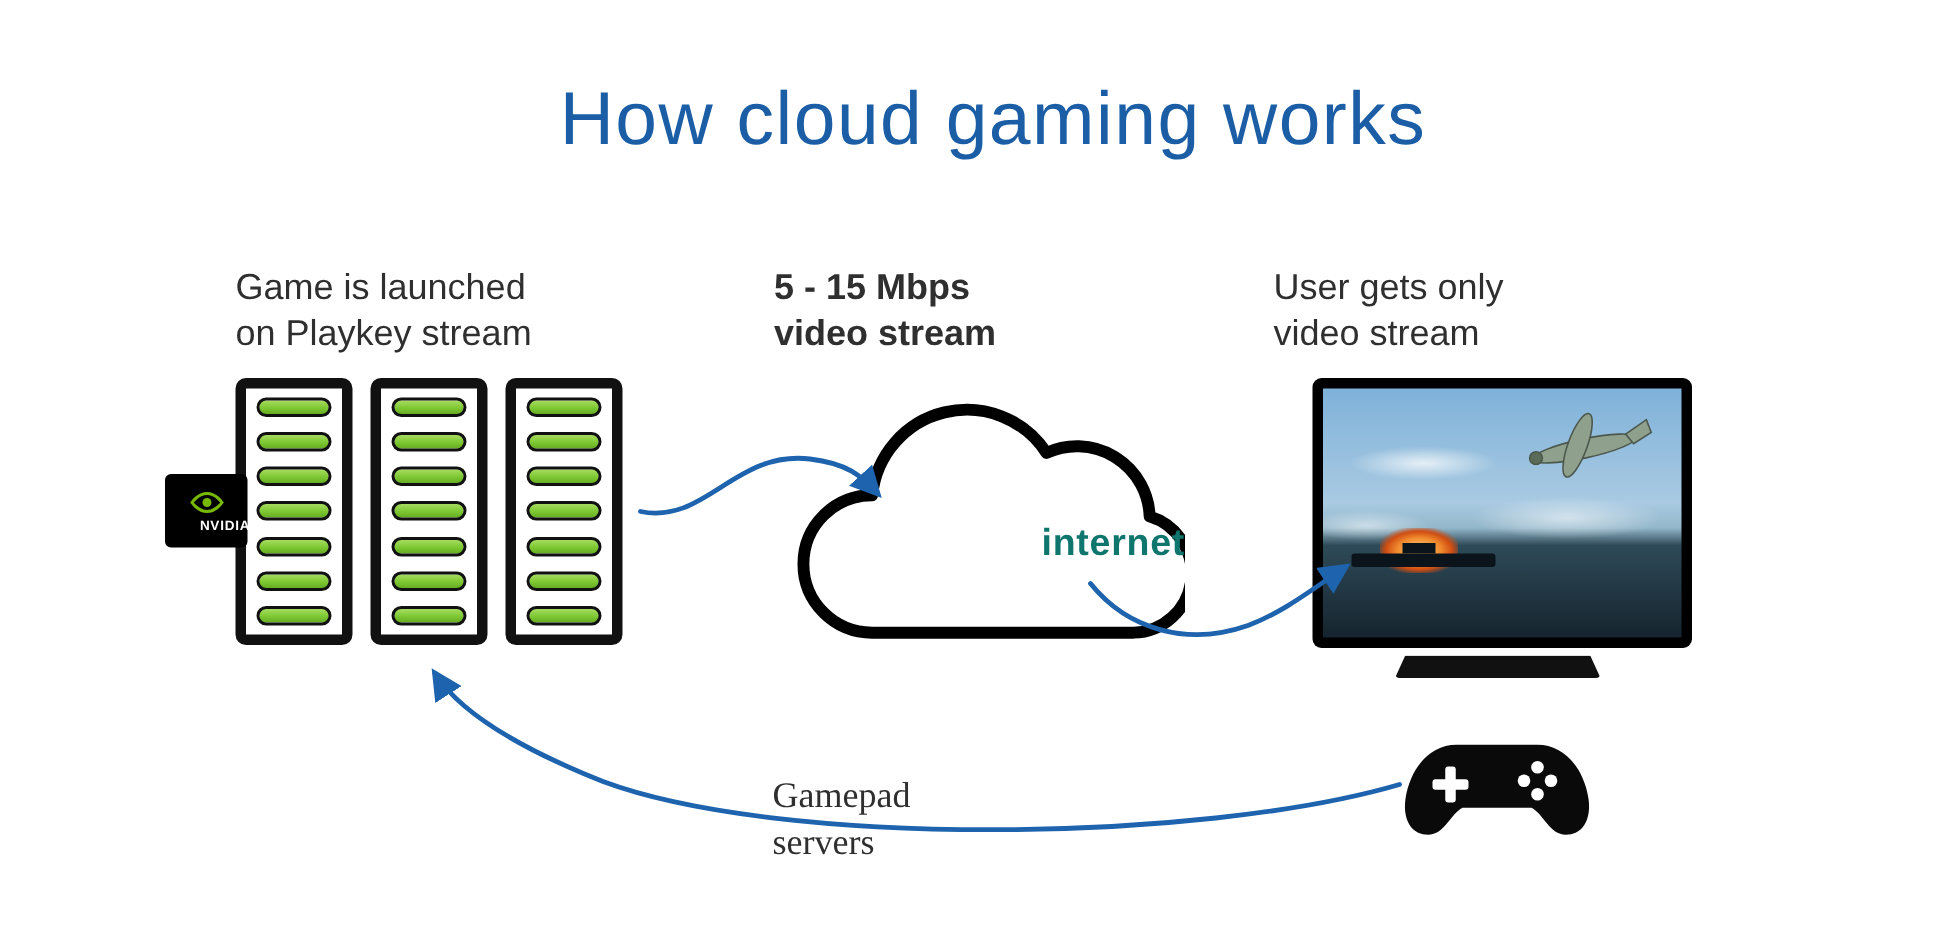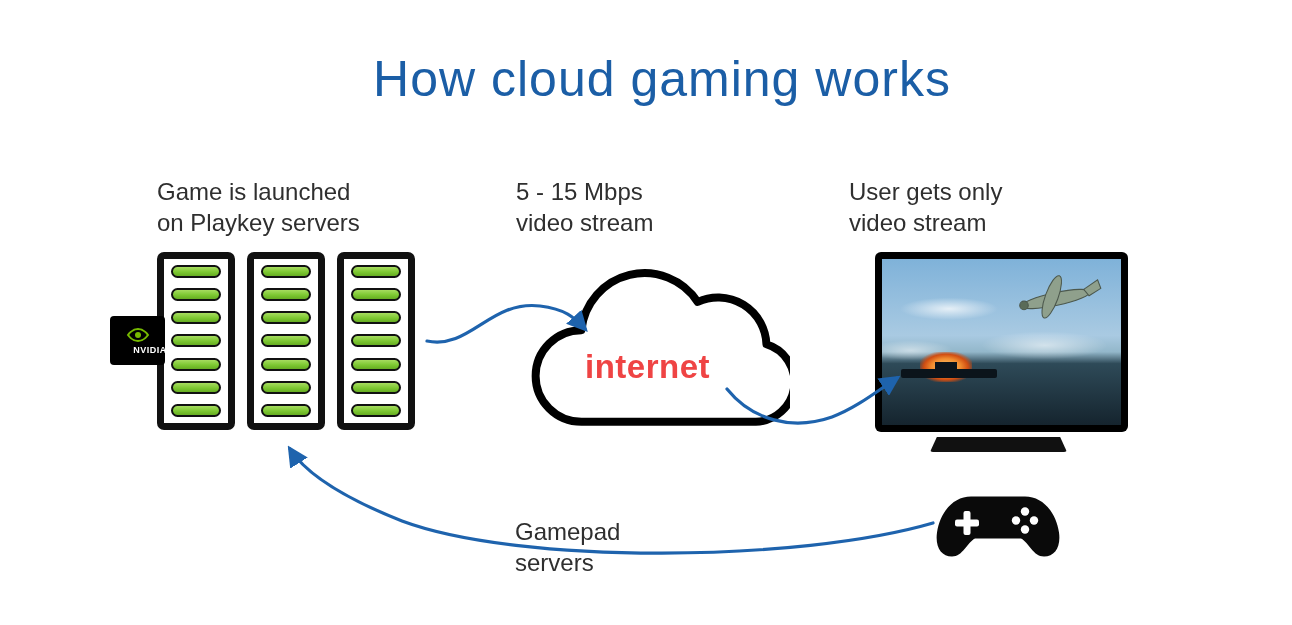--- a/index.html
+++ b/index.html
@@ -14,23 +14,23 @@
     text-align: center; font-size: 50px; font-weight: 300;
     letter-spacing: 1px; color: #1b5ea6; padding-left: 32px;
   }
   
   .label {
     position: absolute; text-align: left; font-size: 24px;
     color: #2f2f2f; line-height: 31px; font-weight: 400;
   }
   .label span { display: block; }
   .label-servers   { left: 157px; top: 176px; width: 260px; }
-  .label-bandwidth { left: 516px; top: 176px; width: 260px; }
+  .label-bandwidth { left: 516px; top: 176px; width: 260px; font-weight: bold; }
   .label-user      { left: 849px; top: 176px; width: 260px; }
-  .label-gamepad   { left: 515px; top: 516px; width: 260px; }
+  .label-gamepad   { left: 515px; top: 516px; width: 260px; font-family: Liberation Serif, serif; }
   
   .racks { position: absolute; left: 157px; top: 252px; display: flex; gap: 12px; }
   .rack {
     width: 78px; height: 178px; border: 7px solid #111; border-radius: 7px;
     background: #fff; padding: 6px 7px;
     display: flex; flex-direction: column; justify-content: space-between;
   }
   .slot {
     height: 13px; border: 2px solid #111; border-radius: 7px;
     background: linear-gradient(180deg, #a7dc60 0%, #7dc832 55%, #66ad22 100%);
@@ -40,21 +40,21 @@
     position: absolute; left: 110px; top: 316px; width: 55px; height: 49px;
     background: #000; border-radius: 4px; display: flex; flex-direction: column;
     align-items: center; justify-content: center; gap: 2px; z-index: 3;
   }
   .nvidia-label { color: #fff; font-size: 9px; font-weight: bold; letter-spacing: 0.5px; margin-left: 28px; }
   
   .cloud-wrap { position: absolute; left: 505px; top: 250px; width: 285px; height: 185px; }
   .cloud-wrap svg { width: 100%; height: 100%; }
   .cloud-label {
     position: absolute; left: 0; top: 98px; width: 100%;
-    text-align: center; font-size: 33px; font-weight: bold; color: #ef4444;
+    text-align: right; font-size: 25px; font-weight: bold; color: #0f766e;
     letter-spacing: 0.5px;
   }
   
   .monitor {
     position: absolute; left: 875px; top: 252px; width: 253px; height: 180px;
     background: #000; border-radius: 6px; padding: 7px; z-index: 2;
   }
   .screen {
     width: 100%; height: 100%; position: relative; overflow: hidden;
     background:
@@ -92,21 +92,21 @@
 </style>
 </head>
 <body>
 
 <div class="canvas">
 
   <div class="title">How cloud gaming works</div>
 
   <div class="label label-servers">
     <span>Game is launched</span>
-    <span>on Playkey servers</span>
+    <span>on Playkey stream</span>
   </div>
   <div class="label label-bandwidth">
     <span>5 - 15 Mbps</span>
     <span>video stream</span>
   </div>
   <div class="label label-user">
     <span>User gets only</span>
     <span>video stream</span>
   </div>
   <div class="label label-gamepad">

